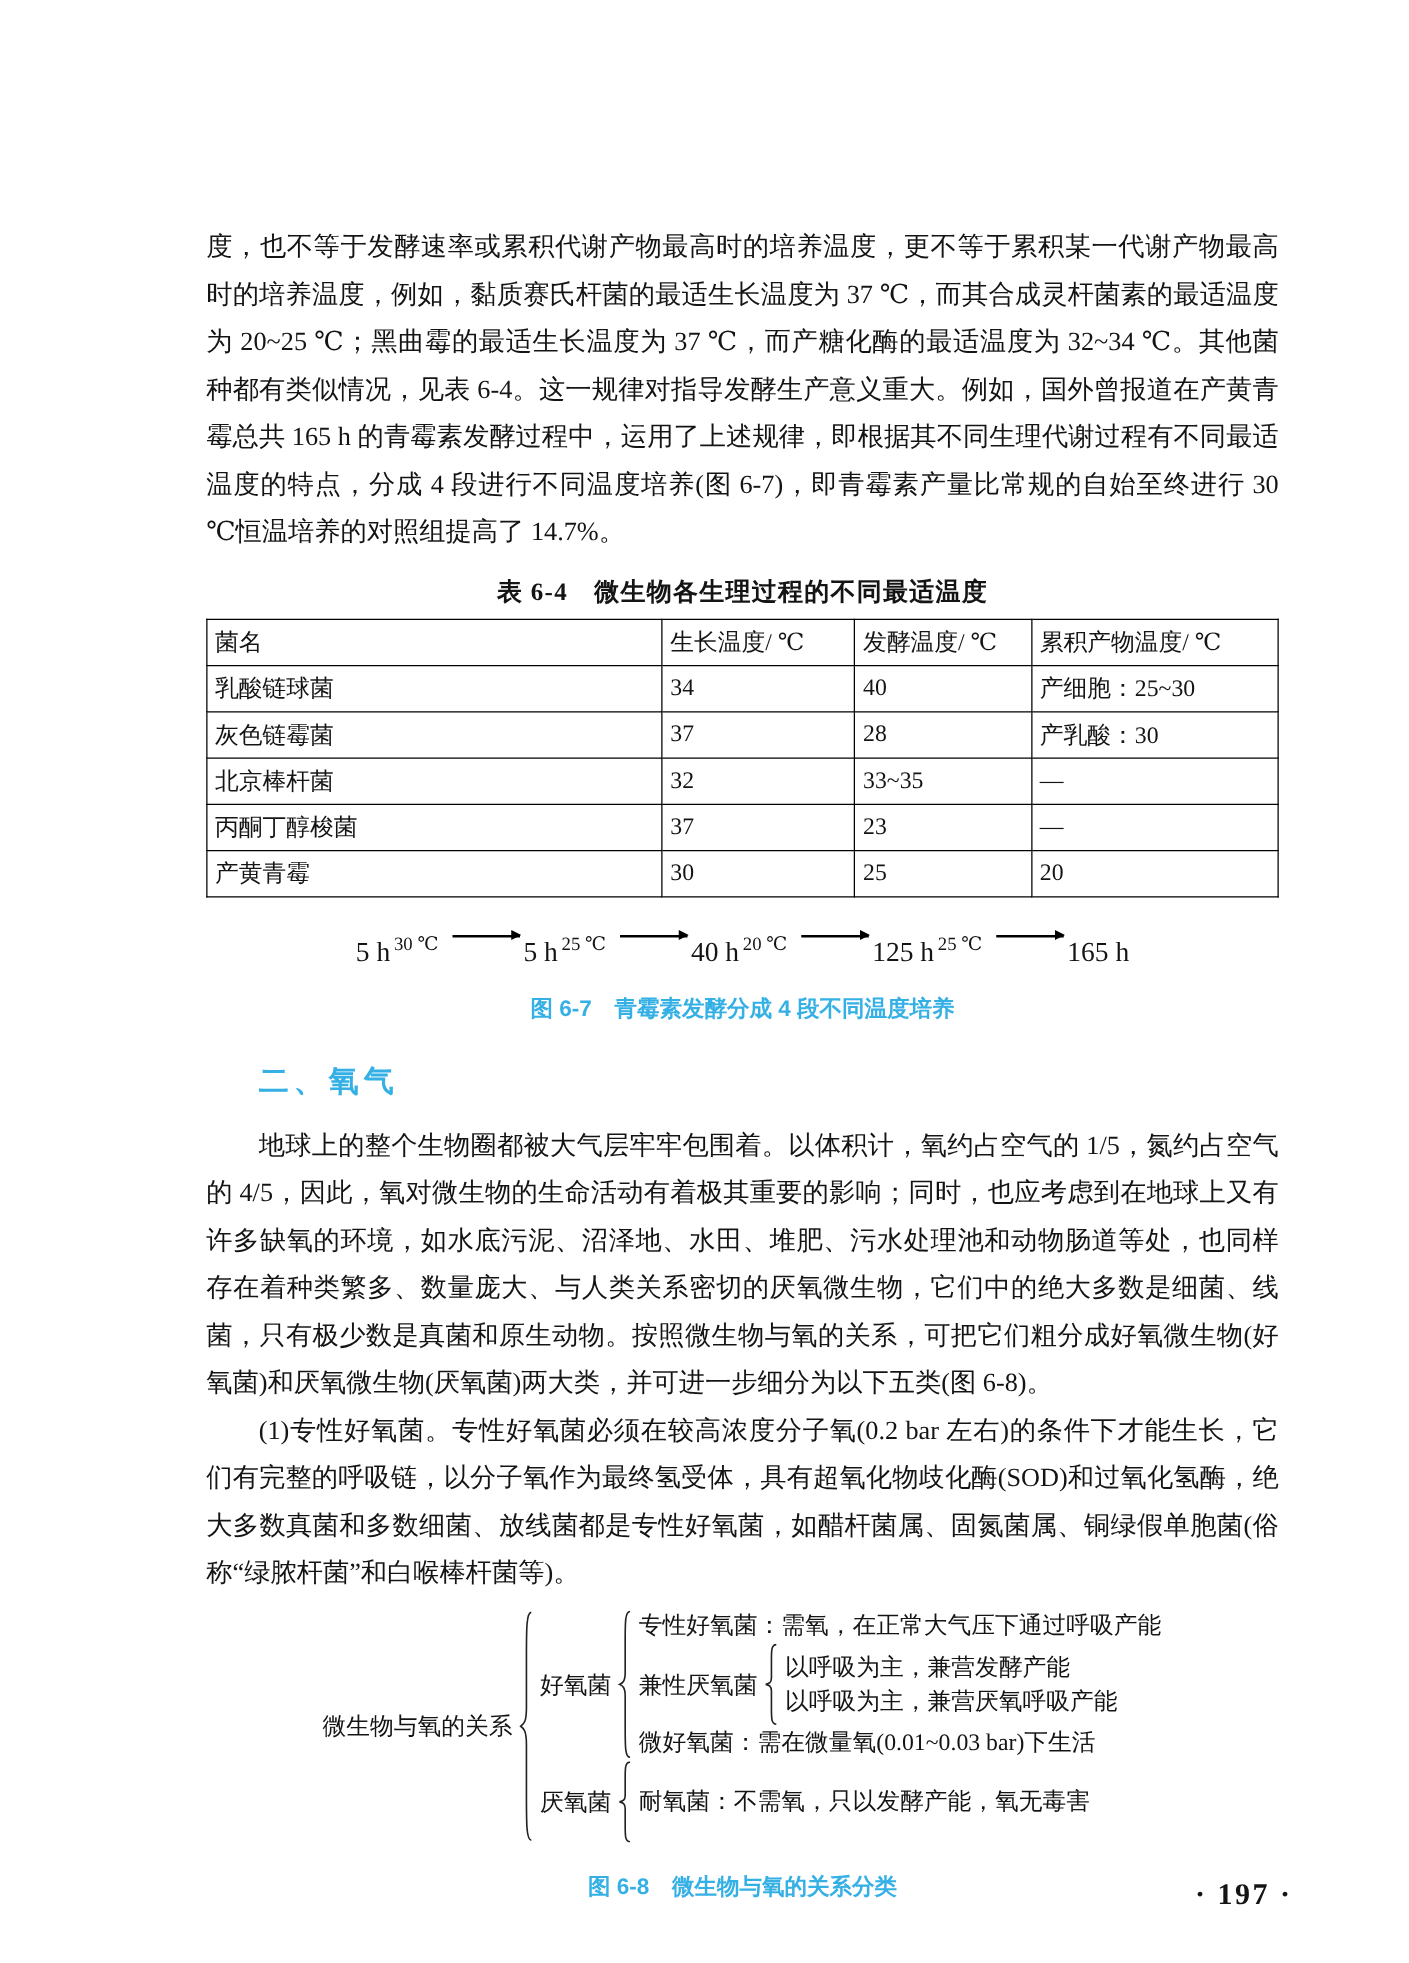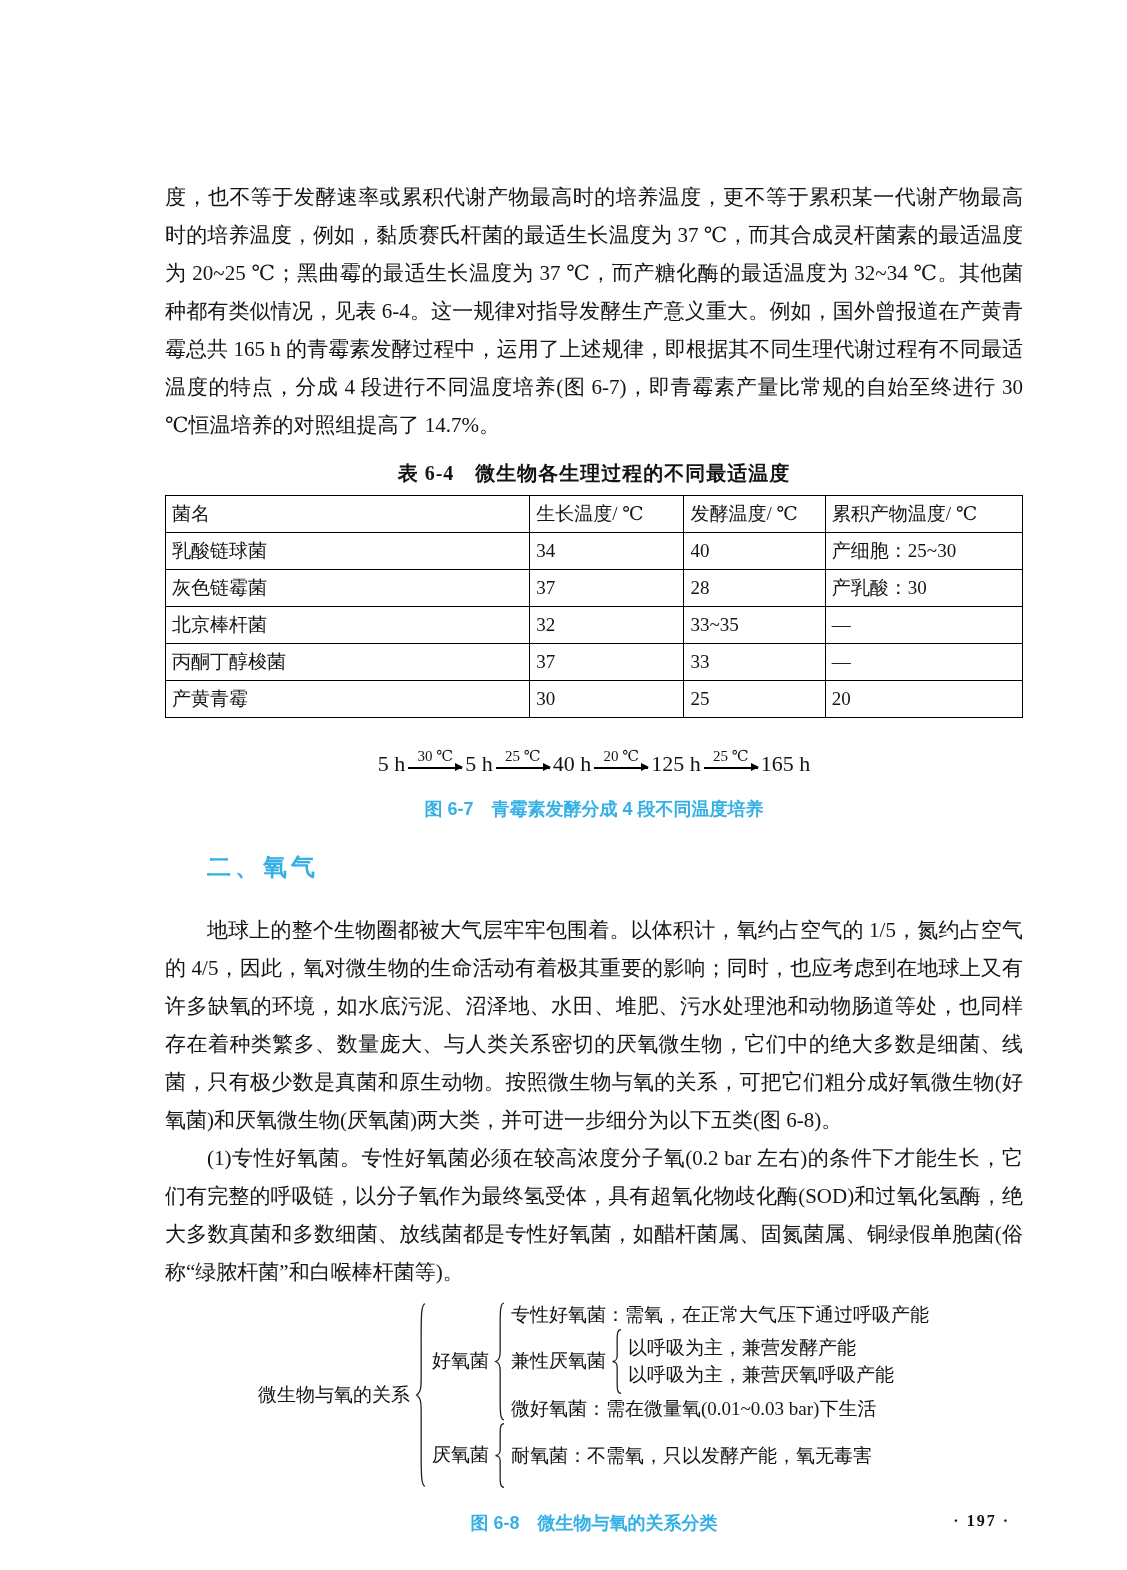--- a/index.html
+++ b/index.html
@@ -56,23 +56,24 @@
     justify-content: center;
     align-items: flex-end;
   }
   .tl-node {
     font-size: 22px;
     line-height: 26px;
     white-space: nowrap;
   }
   .tl-arrow {
     display: inline-flex;
-    flex-direction: column;
-    align-items: center;
+    flex-direction: row;
+    align-items: flex-start;
     margin: 0 3px 8px 3px;
+    gap: 11px;
   }
   .tl-label {
     font-size: 15px;
     line-height: 16px;
     margin-bottom: 3px;
     white-space: nowrap;
   }
   .tl-shaft {
     width: 54px; height: 1.5px;
     background: #000;
@@ -96,21 +97,21 @@
     font-size: 18px;
   }
   .section-heading {
     margin: 30px 0 0 42px;
     color: var(--accent);
     font-family: "Liberation Sans", "DejaVu Sans", sans-serif;
     font-weight: bold;
     font-size: 24px;
     letter-spacing: 4px;
   }
-  .after-heading { margin-top: 28px; }
+  .after-heading { margin-top: 16px; }
 
   
   .diagram {
     margin: 10px 0 0 93px;
     font-size: 19px;
   }
   .d-row { display: flex; align-items: center; }
   .d-col { display: flex; flex-direction: column; justify-content: center; }
   .d-label { white-space: nowrap; }
   .d-leaf { white-space: nowrap; line-height: 27px; }
@@ -118,24 +119,24 @@
     align-self: stretch;
     width: 13px;
     flex: 0 0 13px;
     margin: 1px 5px 1px 4px;
     display: flex;
   }
   .brace-wrap svg { width: 100%; height: 100%; display: block; }
 
   .page-number {
     position: absolute;
-    right: 117px;
+    right: 93px;
     bottom: 40px;
     font-weight: bold;
-    font-size: 16px;
+    font-size: 24px;
     letter-spacing: 2px;
   }
 </style>
 </head>
 <body>
 
 <div class="content">
 
   <p class="body-text">度，也不等于发酵速率或累积代谢产物最高时的培养温度，更不等于累积某一代谢产物最高时的培养温度，例如，黏质赛氏杆菌的最适生长温度为 37 ℃，而其合成灵杆菌素的最适温度为 20~25 ℃；黑曲霉的最适生长温度为 37 ℃，而产糖化酶的最适温度为 32~34 ℃。其他菌种都有类似情况，见表 6-4。这一规律对指导发酵生产意义重大。例如，国外曾报道在产黄青霉总共 165 h 的青霉素发酵过程中，运用了上述规律，即根据其不同生理代谢过程有不同最适温度的特点，分成 4 段进行不同温度培养(图 6-7)，即青霉素产量比常规的自始至终进行 30 ℃恒温培养的对照组提高了 14.7%。</p>
 
@@ -171,21 +172,21 @@
       </tr>
       <tr>
         <td>北京棒杆菌</td>
         <td>32</td>
         <td>33~35</td>
         <td>—</td>
       </tr>
       <tr>
         <td>丙酮丁醇梭菌</td>
         <td>37</td>
-        <td>33</td>
+        <td>23</td>
         <td>—</td>
       </tr>
       <tr>
         <td>产黄青霉</td>
         <td>30</td>
         <td>25</td>
         <td>20</td>
       </tr>
     </tbody>
   </table>

